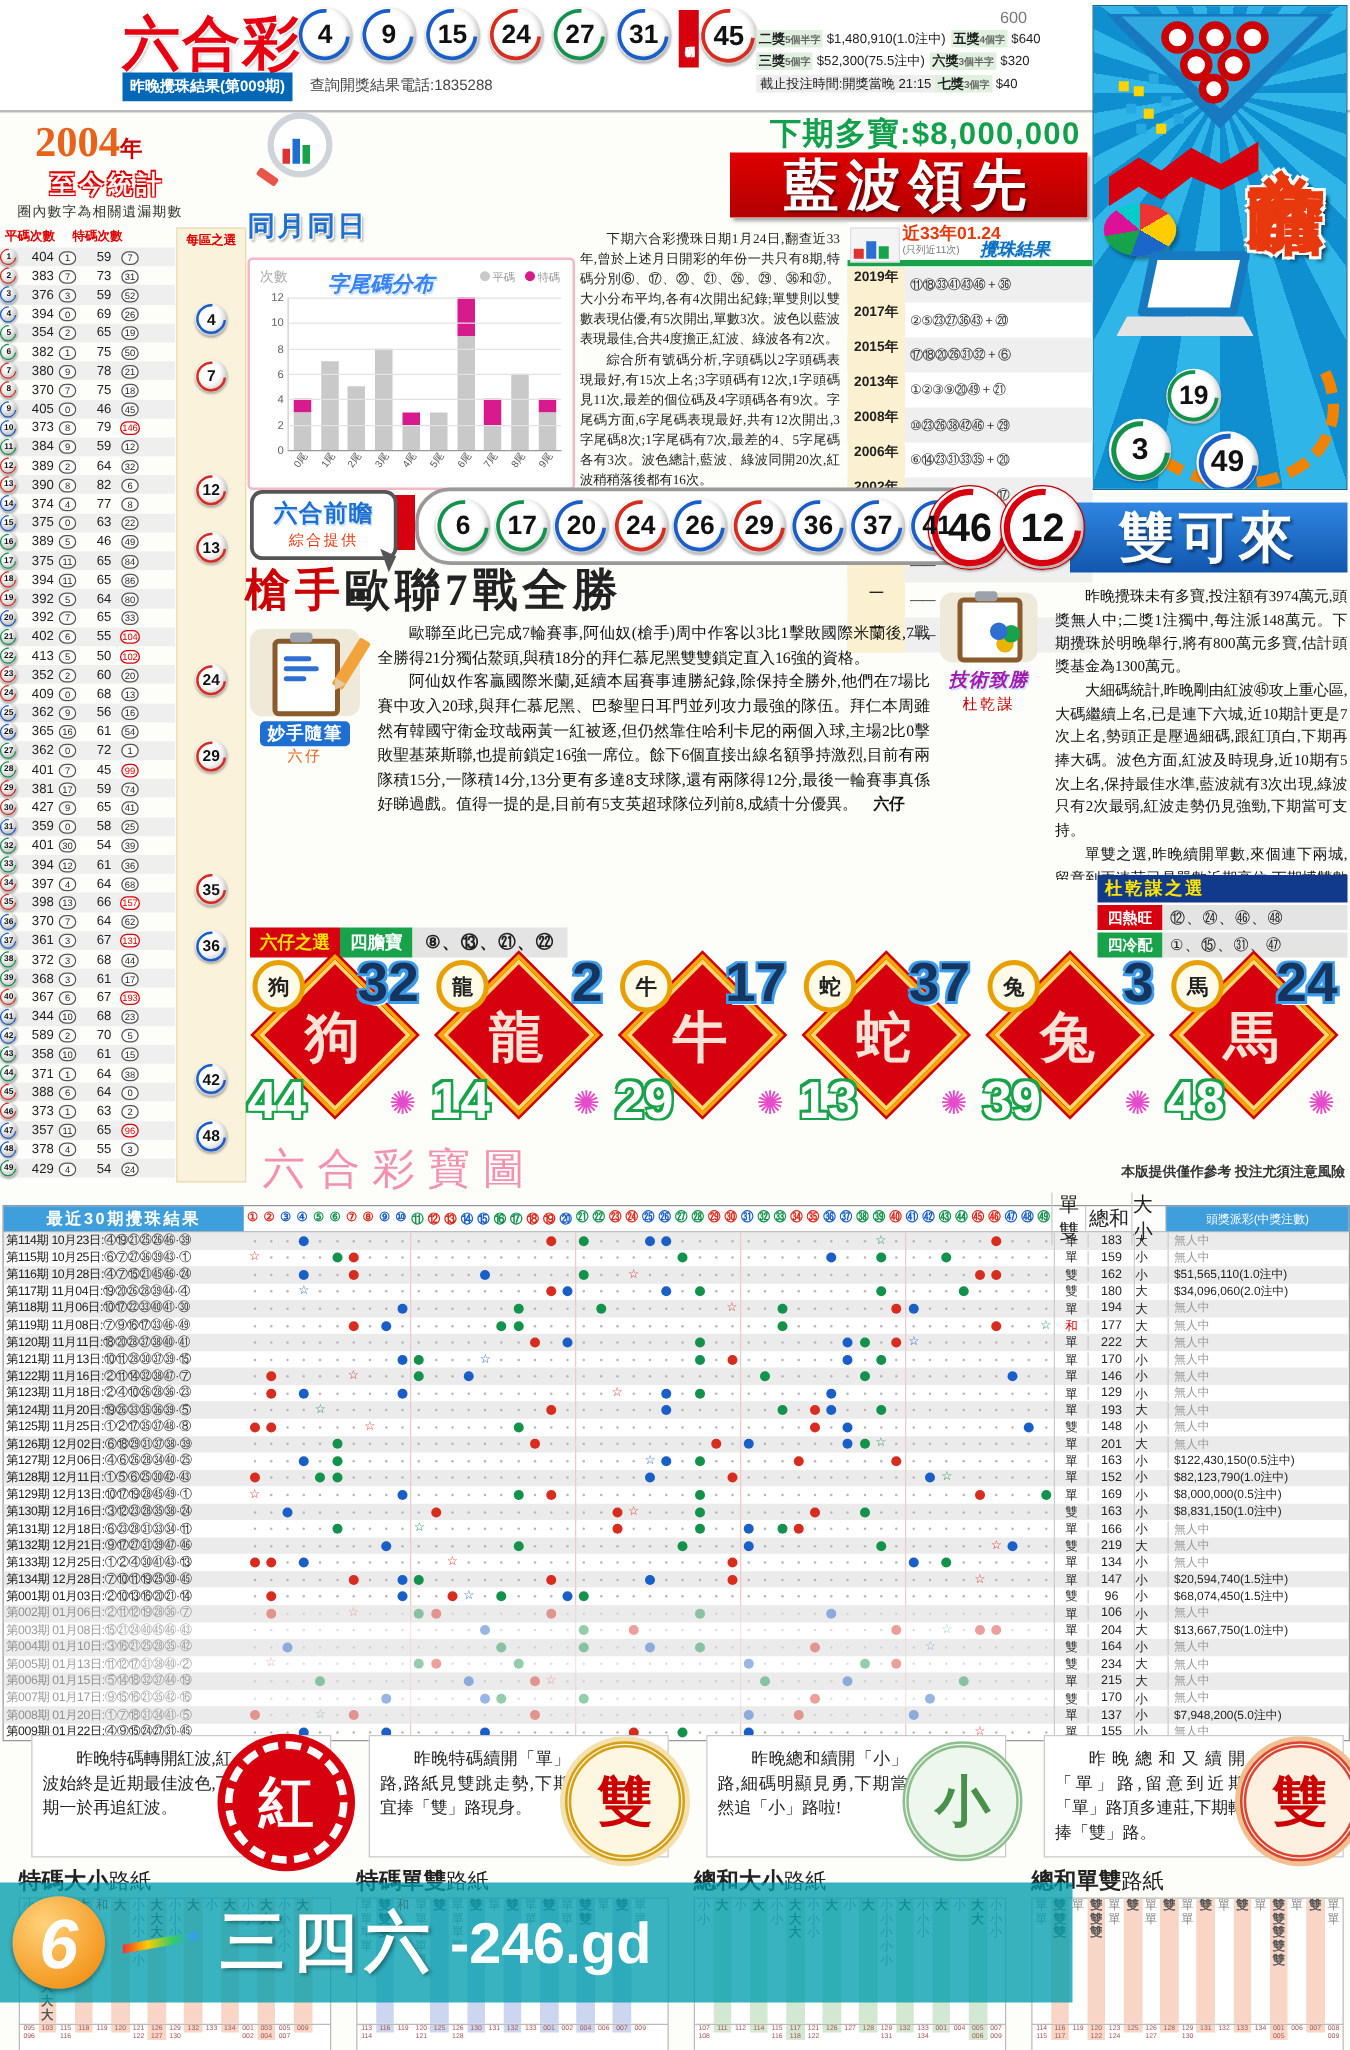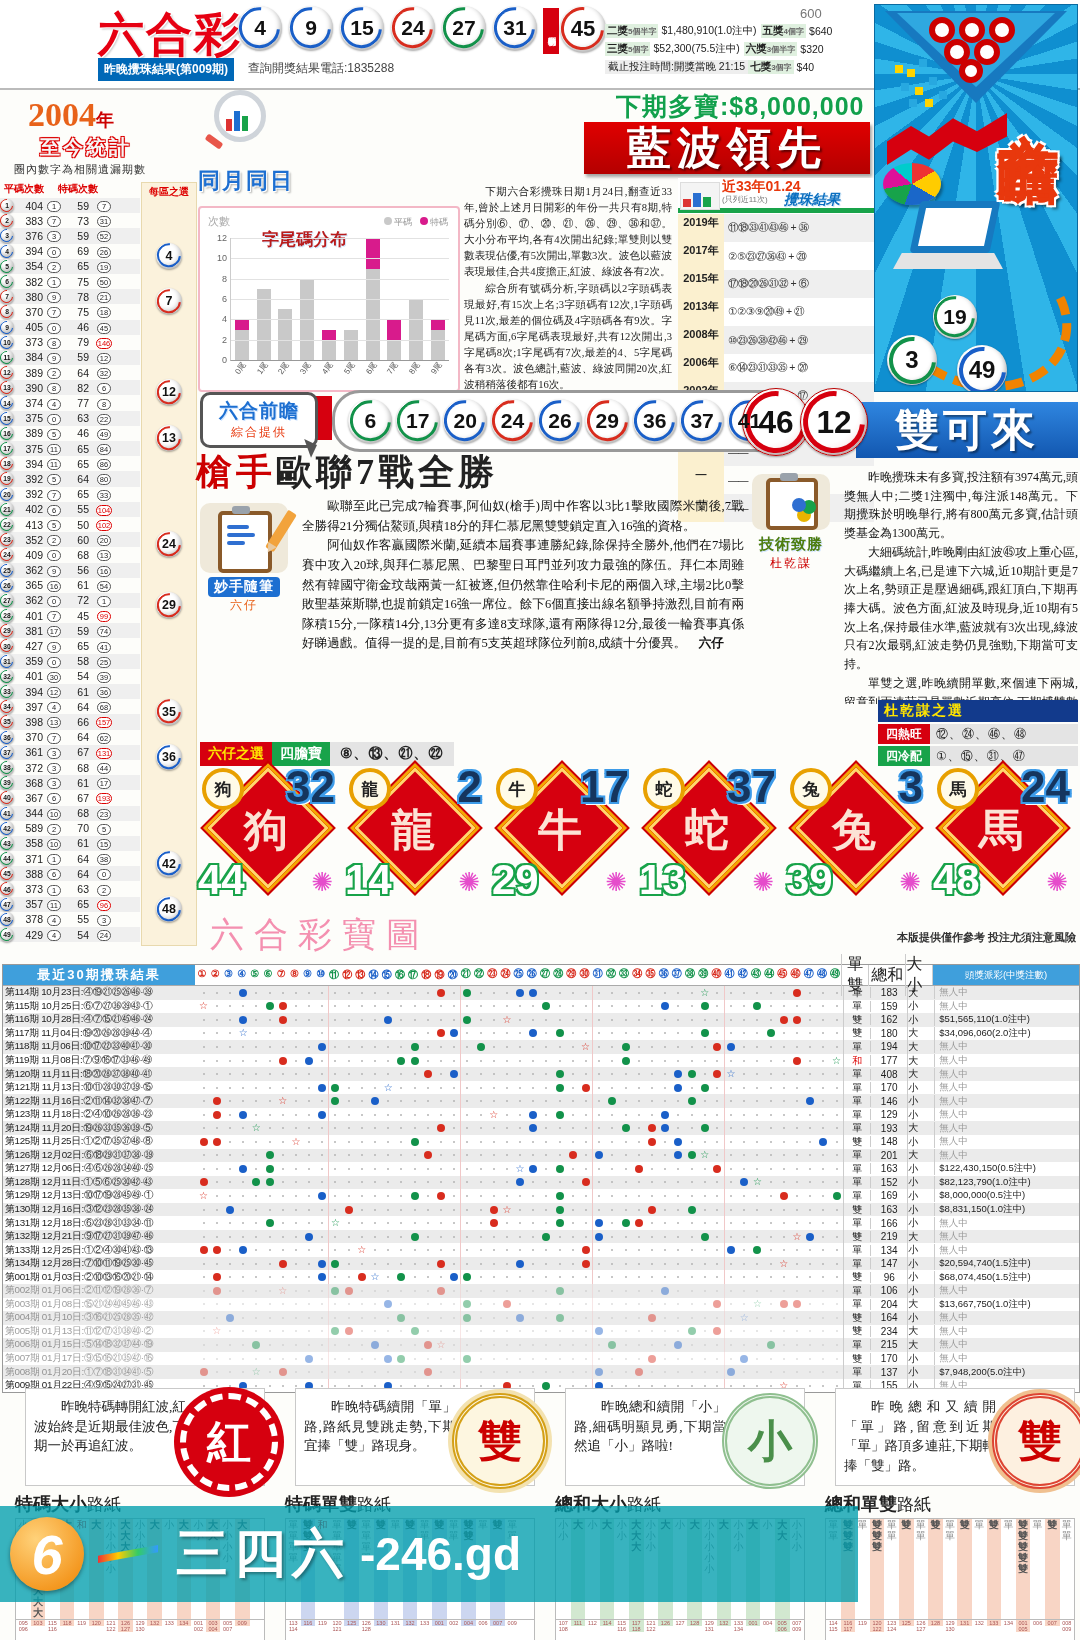--- a/index.html
+++ b/index.html
@@ -88,21 +88,21 @@
   .mag{position:absolute;left:18px;top:2px;width:42px;height:42px;border:5px solid #cfd4da;border-radius:50%;background:#fff;}
   .mag::after{content:"";position:absolute;left:-14px;bottom:-8px;width:18px;height:7px;background:#e8564a;transform:rotate(35deg);border-radius:2px;}
   .mag i{position:absolute;bottom:6px;width:6px;background:#1d6fd1;}
   .headline{position:absolute;left:420px;top:2px;font-size:25px;font-weight:bold;color:#12a04c;letter-spacing:1px;
             text-shadow:1px 1px 0 #fff;}
   .redbanner{position:absolute;left:388px;top:34px;width:286px;height:52px;background:linear-gradient(#e00000,#b40000);
              color:#fff;font-size:44px;font-weight:bold;display:flex;align-items:center;justify-content:center;
              letter-spacing:6px;text-shadow:2px 2px 2px rgba(0,0,0,.5);box-shadow:2px 3px 3px rgba(0,0,0,.35);}
   
   .chartbox{position:absolute;left:2px;top:118px;width:258px;height:182px;border:2px solid #f3b8c6;background:#fff;border-radius:4px;}
-  .ch-title{position:absolute;left:62px;top:20px;font-size:17px;font-weight:bold;color:#b91c1c;
+  .ch-title{position:absolute;left:62px;top:8px;font-size:17px;font-weight:bold;color:#3b82f6;font-style:italic;
             text-shadow:1px 1px 0 #cfe8ff;}
   .ch-ylab{position:absolute;left:8px;top:6px;font-size:11px;color:#aaa;}
   .ch-legend{position:absolute;right:10px;top:8px;font-size:9px;color:#999;display:flex;gap:8px;align-items:center;}
   .ch-legend b{width:8px;height:8px;border-radius:50%;display:inline-block;margin-right:2px;}
   .plot{position:absolute;left:30px;top:30px;width:218px;height:122px;border-left:1px solid #ccc;border-bottom:1px solid #999;}
   .gline{position:absolute;left:0;width:100%;height:1px;background:#e2e2e2;}
   .ytick{position:absolute;left:-20px;width:16px;text-align:right;font-size:9px;color:#666;}
   .bars{position:absolute;left:0;bottom:0;width:100%;height:100%;display:flex;align-items:flex-end;justify-content:space-around;}
   .barst{display:flex;flex-direction:column-reverse;width:14px;}
   .xlabs{position:absolute;left:30px;top:154px;width:218px;display:flex;justify-content:space-around;}
@@ -142,21 +142,21 @@
   .stamp{float:left;width:96px;height:124px;margin:6px 10px 2px 0;text-align:center;}
   .stamp .pad{width:88px;height:70px;margin:0 auto;background:#efe9da;border-radius:10px;position:relative;}
   .clip{position:absolute;left:18px;top:8px;width:46px;height:54px;background:#fff;border:4px solid #8a5a2a;border-radius:5px;}
   .clip::before{content:"";position:absolute;left:10px;top:-9px;width:18px;height:8px;background:#9aa2ab;border-radius:3px;}
   .clip i{position:absolute;left:5px;height:4px;background:#2f6fd1;border-radius:2px;}
   .pencil{position:absolute;right:2px;top:6px;width:10px;height:44px;background:#f2a33c;transform:rotate(32deg);border-radius:2px;}
   .pencil::after{content:"";position:absolute;left:0;bottom:-8px;border:5px solid transparent;border-top:9px solid #e8c9a0;}
   .dots3{position:absolute;left:22px;top:16px;width:14px;height:14px;border-radius:50%;background:#2f6fd1;
          box-shadow:10px 2px 0 #17a34a,5px 10px 0 #e8b400;}
   .stamp-t1{display:inline-block;margin-top:4px;background:#1d6fd1;color:#fff;font-size:14px;font-weight:bold;padding:1px 6px;border-radius:4px;letter-spacing:1px;}
-  .stamp-t1.plain{background:none;color:#4d7c0f;text-shadow:1px 1px 0 #cfe4ff;font-size:15px;}
+  .stamp-t1.plain{background:none;color:#a21caf;text-shadow:1px 1px 0 #cfe4ff;font-size:15px;font-style:italic;}
   .stamp-t2{font-size:12px;color:#e8621a;letter-spacing:2px;}
   .stamp-t2.red{color:#c00;}
   .body-txt{font-family:"Liberation Serif",serif;font-size:12.6px;line-height:1.56;text-align:justify;color:#111;}
   .body-txt p{margin:0;text-indent:2em;}
   .sign{font-weight:bold;}
   .pickbar{position:absolute;left:4px;bottom:0;display:flex;height:24px;font-size:14px;font-weight:bold;align-items:stretch;}
   .pk-red{background:#d6000f;color:#ffe400;padding:2px 8px;display:flex;align-items:center;}
   .pk-green{background:#18a34a;color:#fff;padding:2px 8px;display:flex;align-items:center;}
   .pk-vals{background:#e4e4e4;color:#222;padding:2px 10px;display:flex;align-items:center;letter-spacing:1px;}
   #artR{left:748px;top:388px;width:330px;height:378px;}
@@ -2269,21 +2269,21 @@
             <span class="mini"></span>
           </div>
           <div class="dcell">
             <span class="mini"></span>
           </div>
           <div class="dcell">
             <span class="mini"></span>
           </div>
         </div>
         <div class="rt-dz">單</div>
-        <div class="rt-sum">408</div>
+        <div class="rt-sum">222</div>
         <div class="rt-sz">大</div>
         <div class="rt-pay pay-none">無人中</div>
       </div>
       <div class="rt-row">
         <div class="rt-left">第121期 11月13日:<span class="cnum">⑩⑪㉘㉚㊲㊴·⑮</span></div>
         <div class="dotgrid">
           <div class="dcell">
             <span class="mini"></span>
           </div>
           <div class="dcell">

